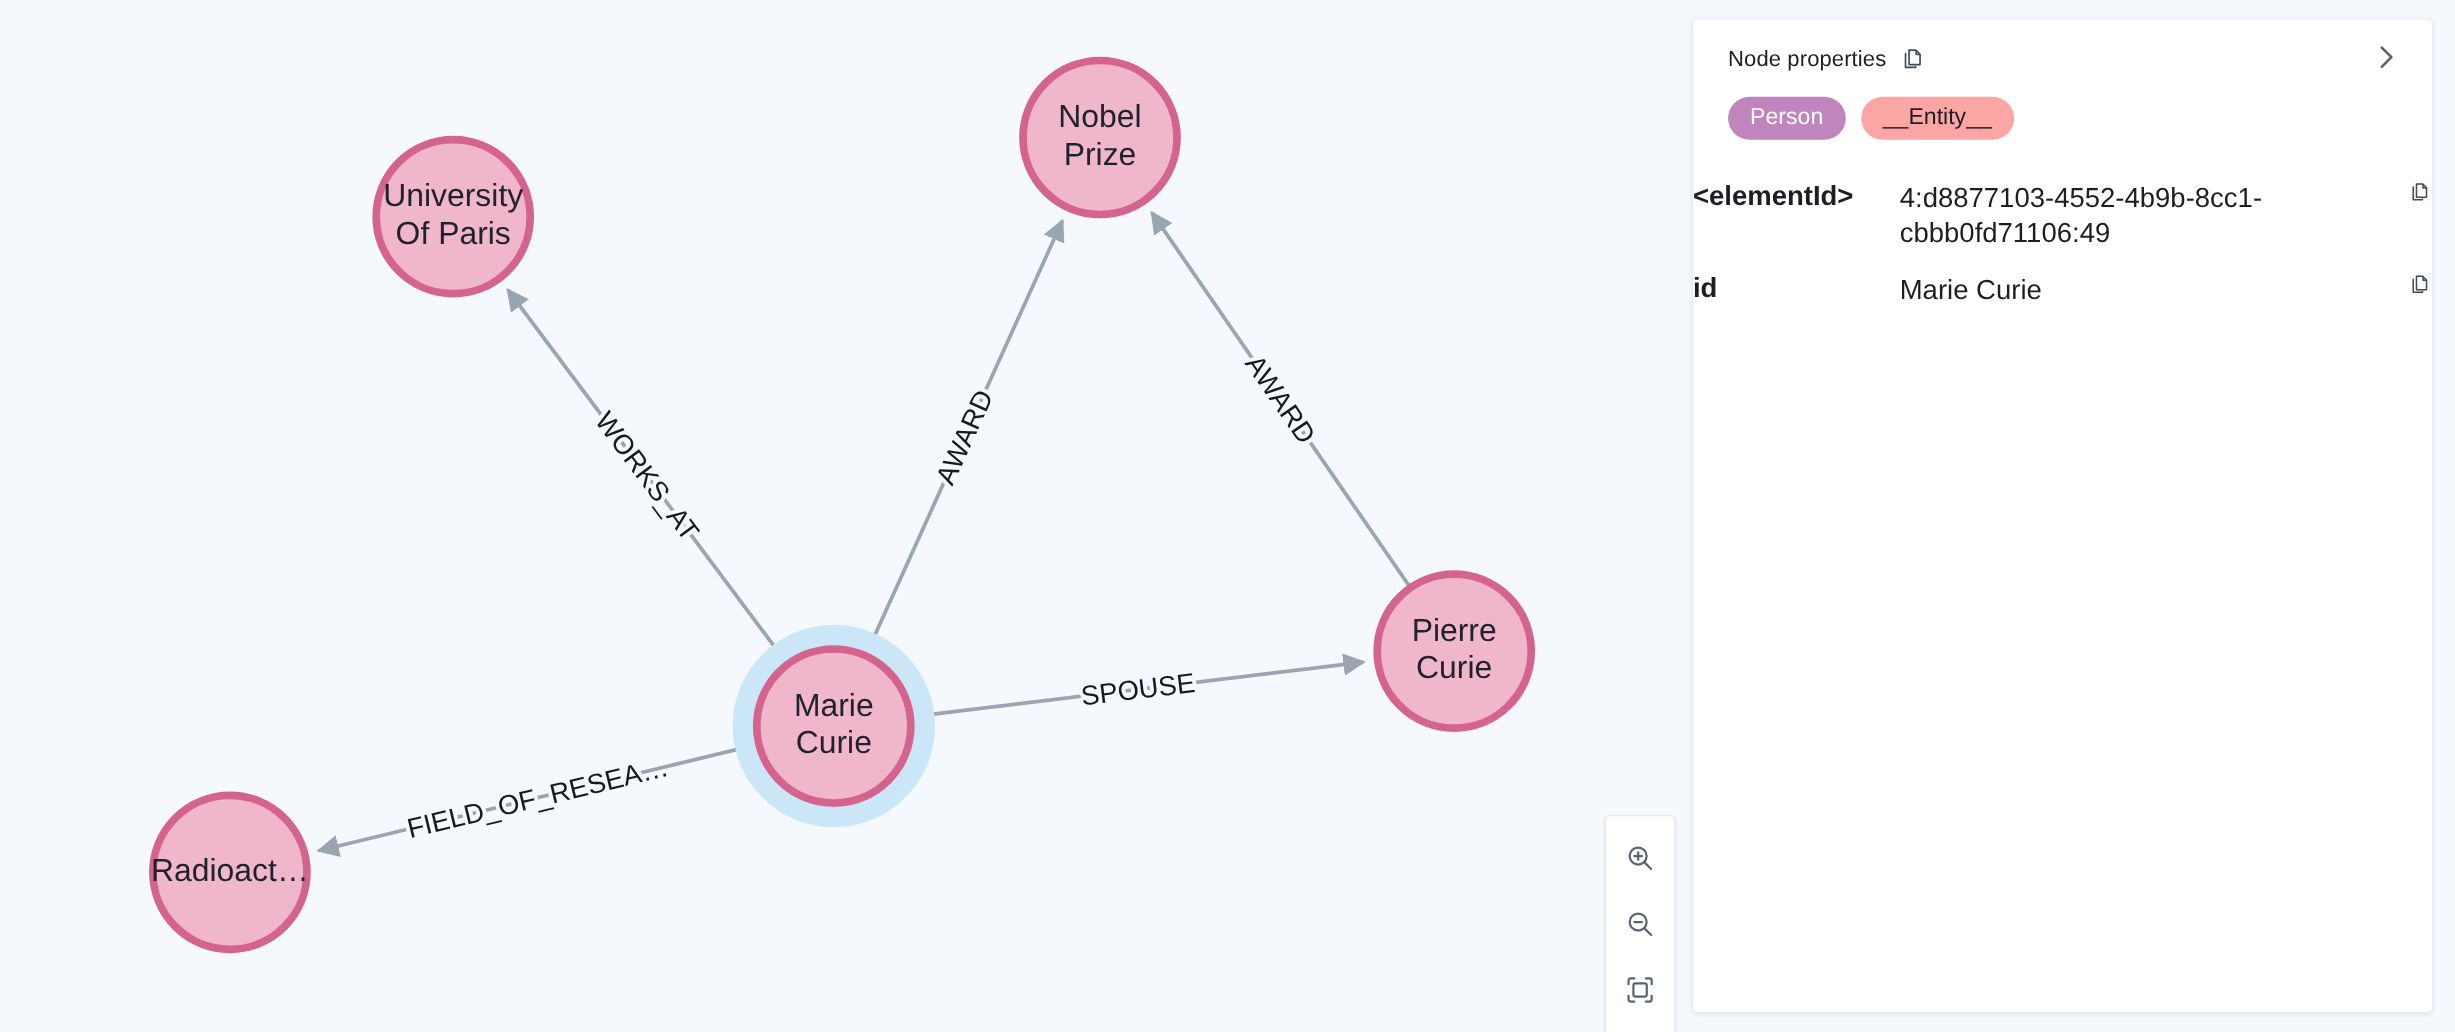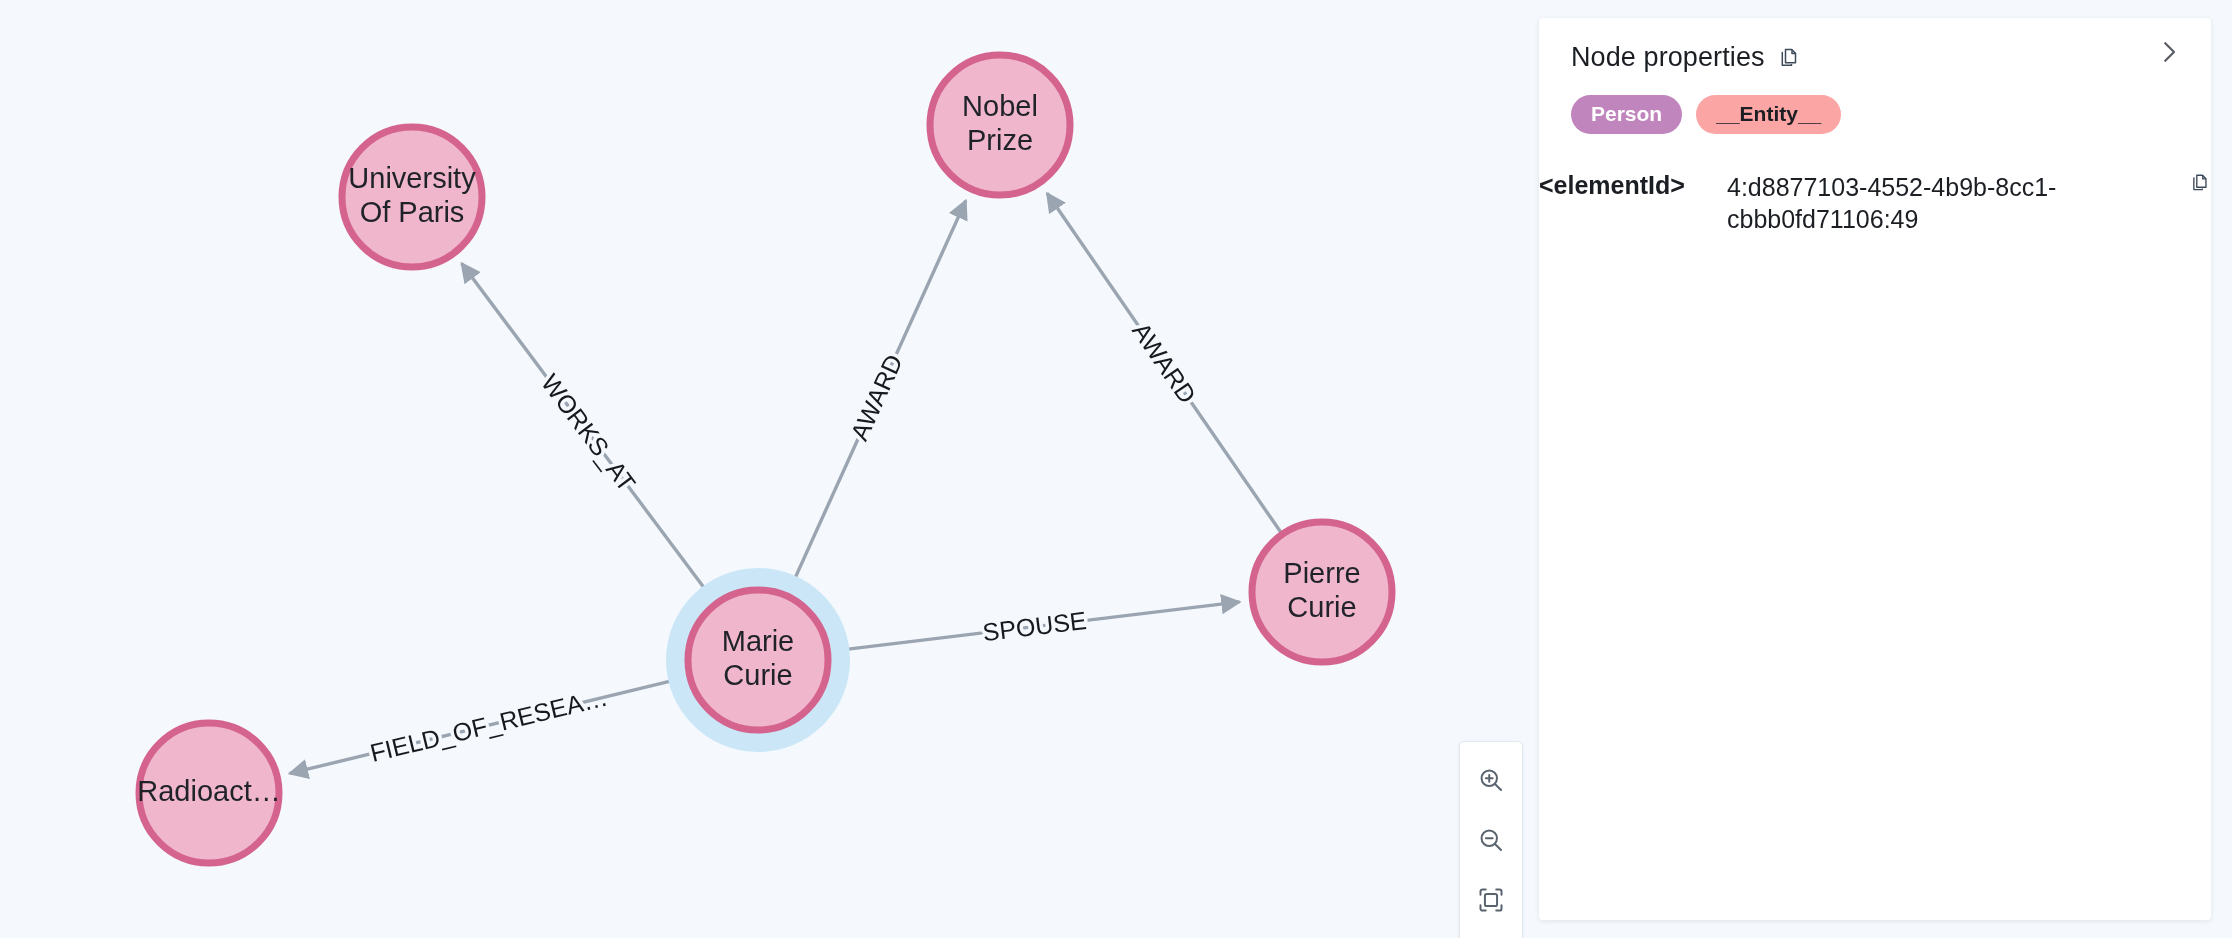--- a/index.html
+++ b/index.html
@@ -74,21 +74,21 @@
     box-sizing: border-box;
     overflow: hidden;
   }
   #panel-header {
     position: relative;
     padding: 24px 32px 0 32px;
     display: flex;
     align-items: center;
   }
   #panel-title {
-    font-size: 27px;
+    font-size: 20px;
     color: #1b1e23;
     font-weight: 400;
     letter-spacing: 0.1px;
   }
   #panel-title-copy {
     margin-left: 12px;
     display: inline-flex;
     align-items: center;
     cursor: pointer;
   }
@@ -103,21 +103,21 @@
   #panel-labels {
     padding: 22px 32px 0 32px;
     display: flex;
     gap: 14px;
     flex-wrap: wrap;
   }
   .label-chip {
     border-radius: 22px;
     padding: 7px 20px 9px 20px;
     font-size: 21px;
-    font-weight: bold;
+    font-weight: normal;
     line-height: 1.1;
     white-space: nowrap;
     cursor: pointer;
   }
 
   #prop-table {
     margin-top: 28px;
     width: 100%;
     border-collapse: collapse;
   }
@@ -267,17 +267,28 @@
             <td class="prop-key">&lt;elementId&gt;</td>
             <td class="prop-val">4:d8877103-4552-4b9b-8cc1-cbbb0fd71106:49</td>
             <td class="prop-copy"><span class="copy-ic">
                 <svg width="22" height="22" viewBox="0 0 24 24" fill="none" stroke="#3e4a59" stroke-width="1.5" stroke-linejoin="round">
                   <path d="M8.5 3.5 h6.2 L18.5 7.3 v9.4 h-10 z"></path>
                   <path d="M15 3.5 v4 h3.5"></path>
                   <path d="M6 6.6 H5.3 v12.6 h9.2 v-1.2"></path>
                 </svg>
               </span></td>
           </tr>
+          <tr>
+            <td class="prop-key">id</td>
+            <td class="prop-val">Marie Curie</td>
+            <td class="prop-copy"><span class="copy-ic">
+                <svg width="22" height="22" viewBox="0 0 24 24" fill="none" stroke="#3e4a59" stroke-width="1.5" stroke-linejoin="round">
+                  <path d="M8.5 3.5 h6.2 L18.5 7.3 v9.4 h-10 z"></path>
+                  <path d="M15 3.5 v4 h3.5"></path>
+                  <path d="M6 6.6 H5.3 v12.6 h9.2 v-1.2"></path>
+                </svg>
+              </span></td>
+          </tr>
         </tbody>
     </table>
 
   </div>
 </div>
 
 </body></html>

